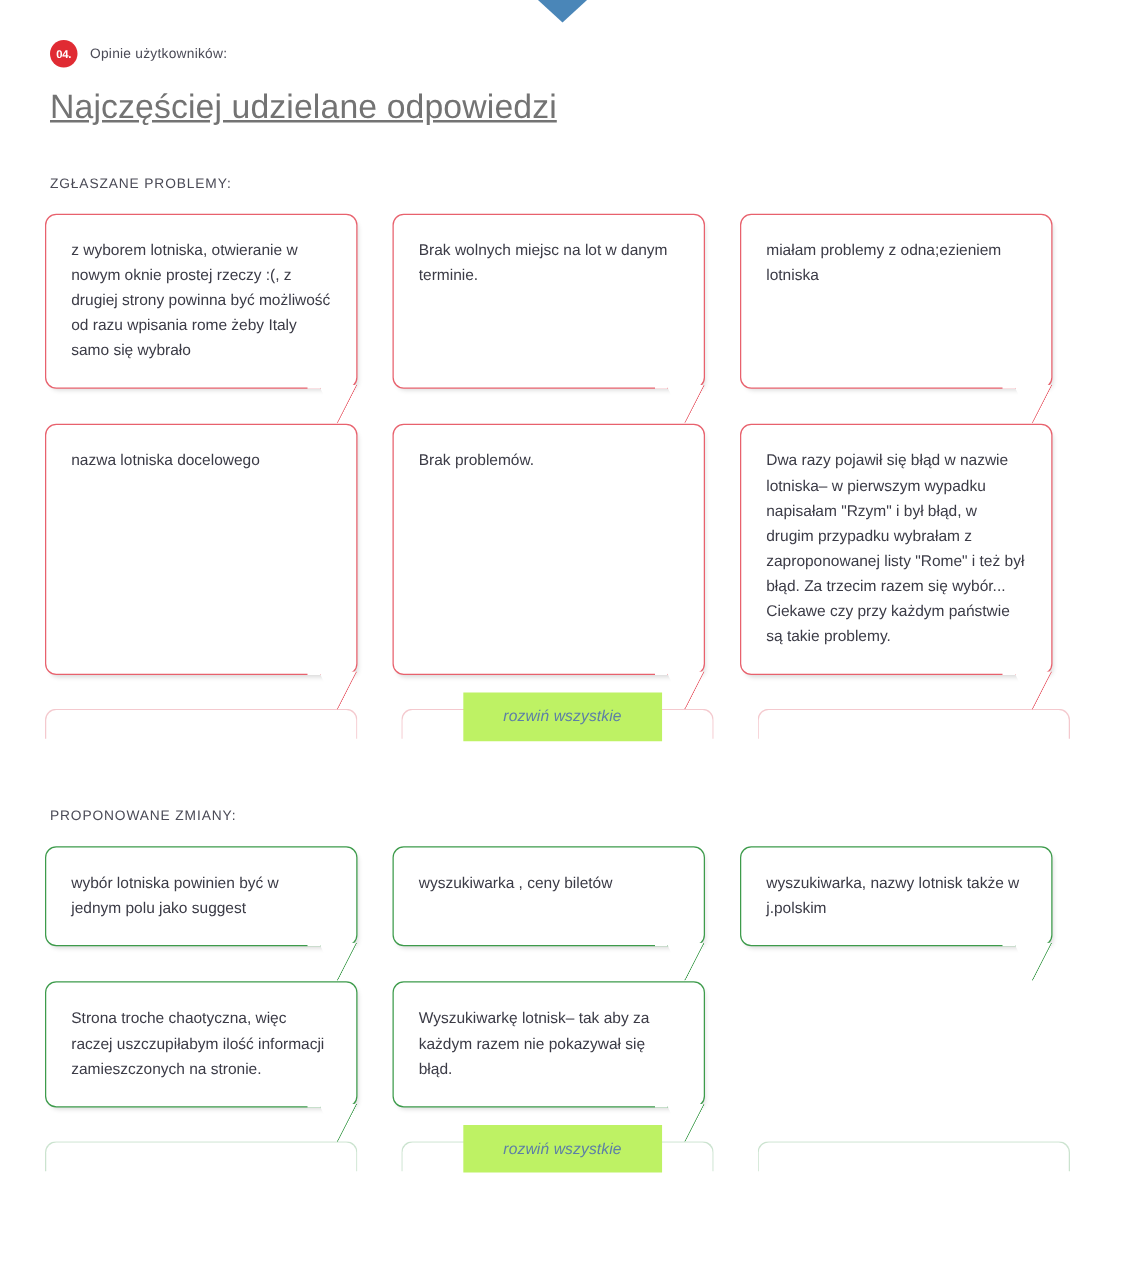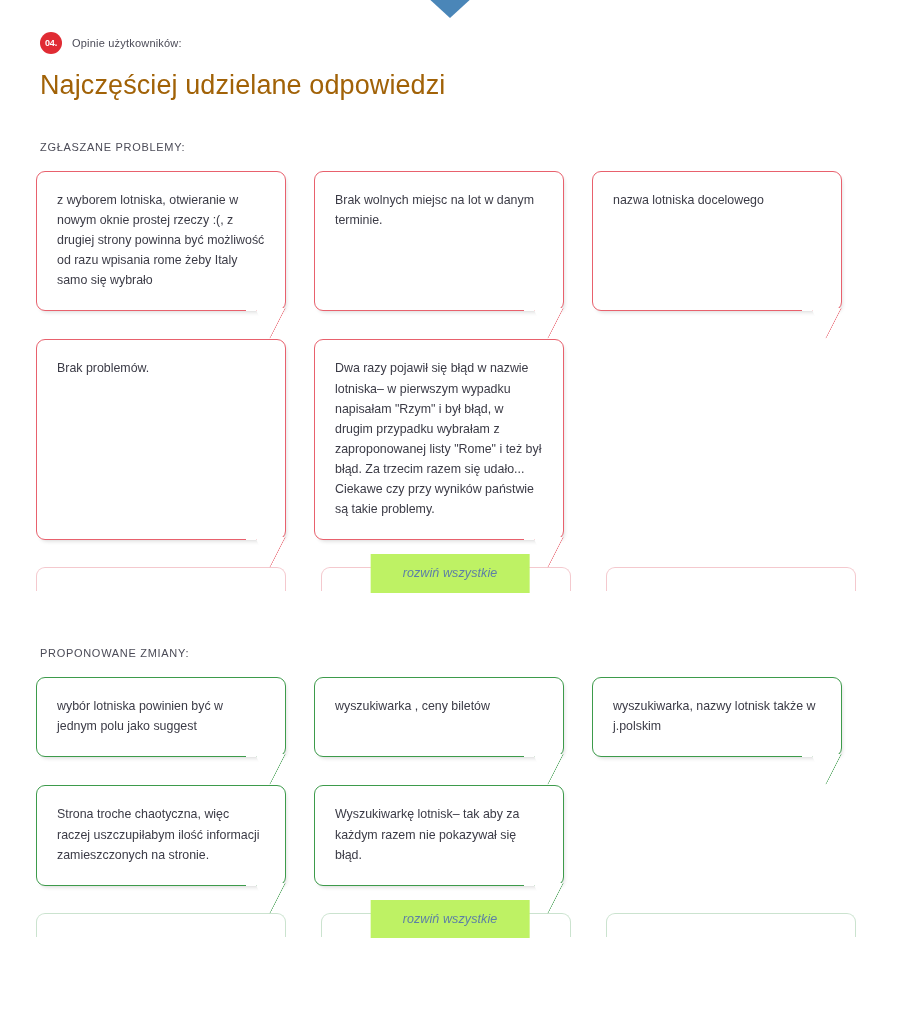--- a/index.html
+++ b/index.html
@@ -62,22 +62,23 @@
   }
   .kicker-label {
     font-size: 11px;
     color: #4b4b57;
     letter-spacing: 0.2px;
   }
   .page-title {
     margin: 16px 0 0 4px;
     font-size: 27px;
     font-weight: 400;
-    color: #a16207;
+    color: #737373;
     letter-spacing: 0.1px;
+    text-decoration: underline;
   }
 
   
   .section { margin-top: 40px; position: relative; }
   .section-label {
     font-size: 11px;
     letter-spacing: 0.7px;
     color: #4b4b57;
     margin: 0 0 18px 4px;
     text-transform: uppercase;
@@ -193,27 +194,30 @@
     <div class="section-label">ZGŁASZANE PROBLEMY:</div>
 
     <div class="grid">
       <div class="bubble">
         <p class="bubble-text">z wyborem lotniska, otwieranie w nowym oknie prostej rzeczy :(, z drugiej strony powinna być możliwość od razu wpisania rome żeby Italy samo się wybrało</p>
       </div>
       <div class="bubble">
         <p class="bubble-text">Brak wolnych miejsc na lot w danym terminie.</p>
       </div>
       <div class="bubble">
+        <p class="bubble-text">miałam problemy z odna;ezieniem lotniska</p>
+      </div>
+      <div class="bubble">
         <p class="bubble-text">nazwa lotniska docelowego</p>
       </div>
       <div class="bubble">
         <p class="bubble-text">Brak problemów.</p>
       </div>
       <div class="bubble">
-        <p class="bubble-text">Dwa razy pojawił się błąd w nazwie lotniska– w pierwszym wypadku napisałam "Rzym" i był błąd, w drugim przypadku wybrałam z zaproponowanej listy "Rome" i też był błąd. Za trzecim razem się udało... Ciekawe czy przy wyników państwie są takie problemy.</p>
+        <p class="bubble-text">Dwa razy pojawił się błąd w nazwie lotniska– w pierwszym wypadku napisałam "Rzym" i był błąd, w drugim przypadku wybrałam z zaproponowanej listy "Rome" i też był błąd. Za trzecim razem się wybór... Ciekawe czy przy każdym państwie są takie problemy.</p>
       </div>
     </div>
 
     <div class="faded-row">
       <div class="faded-card"></div>
       <div class="faded-card"></div>
       <div class="faded-card"></div>
     </div>
 
     <div class="expand-holder">

